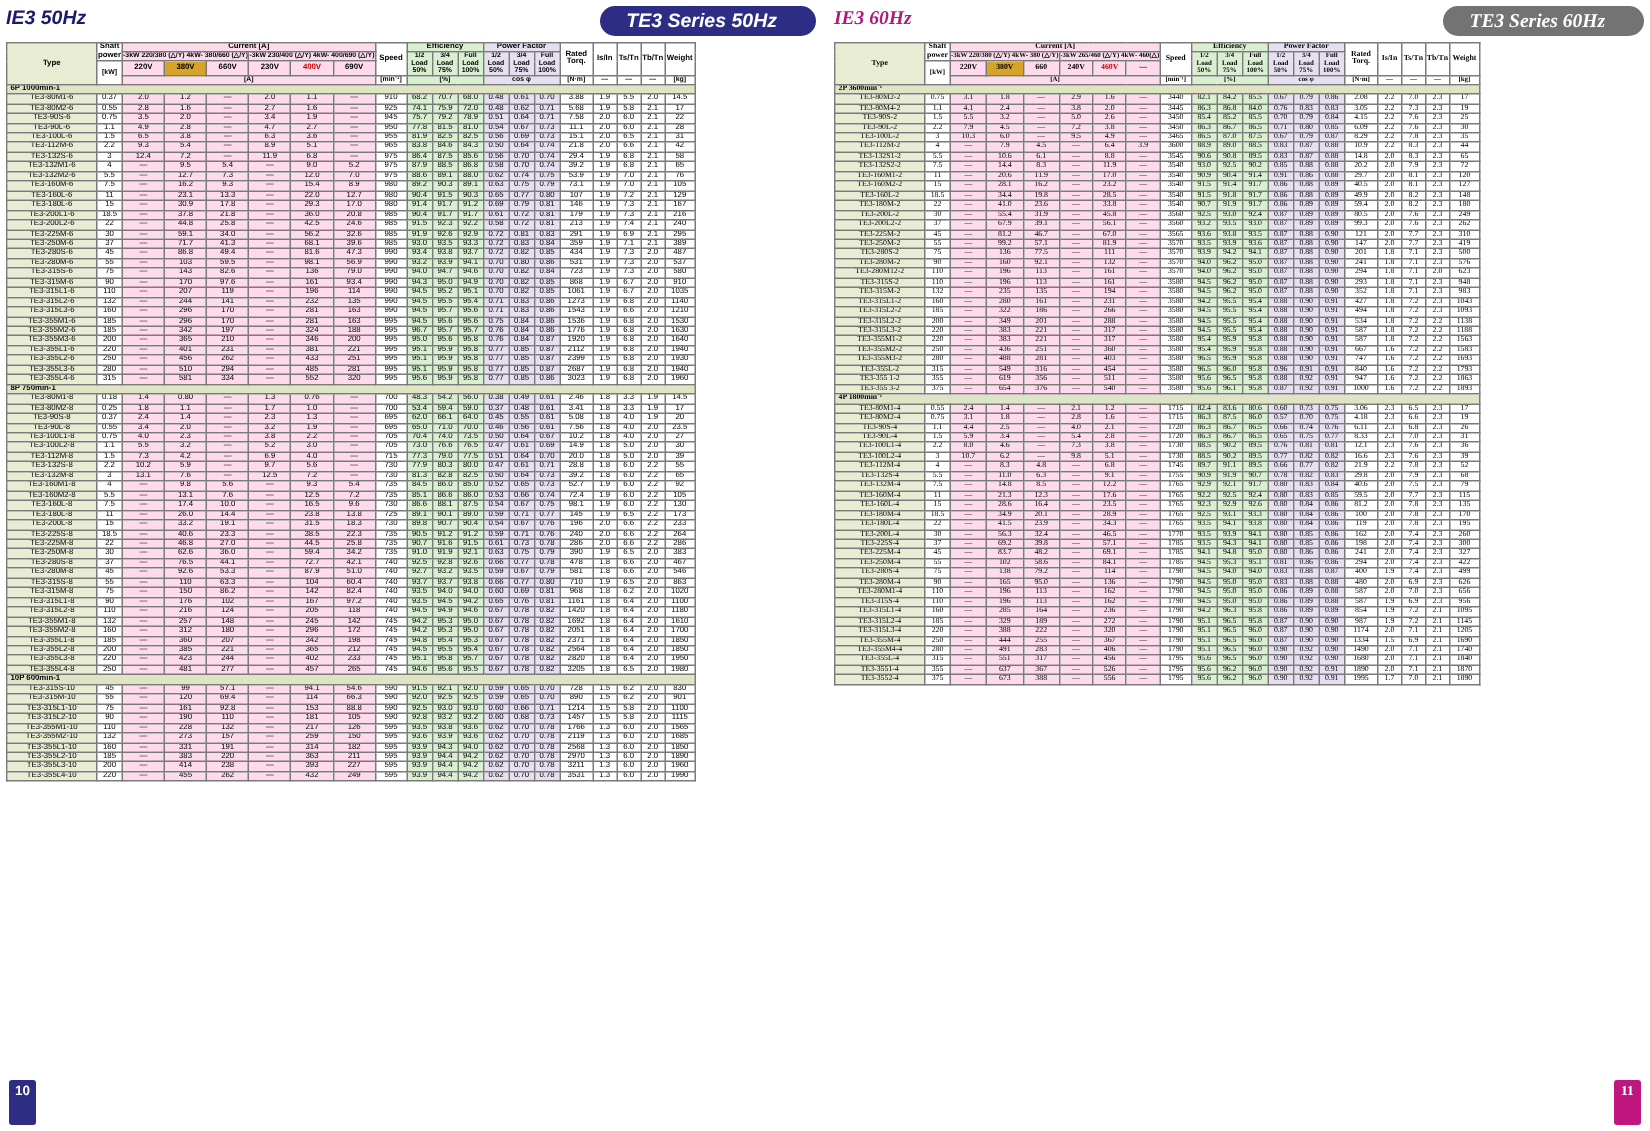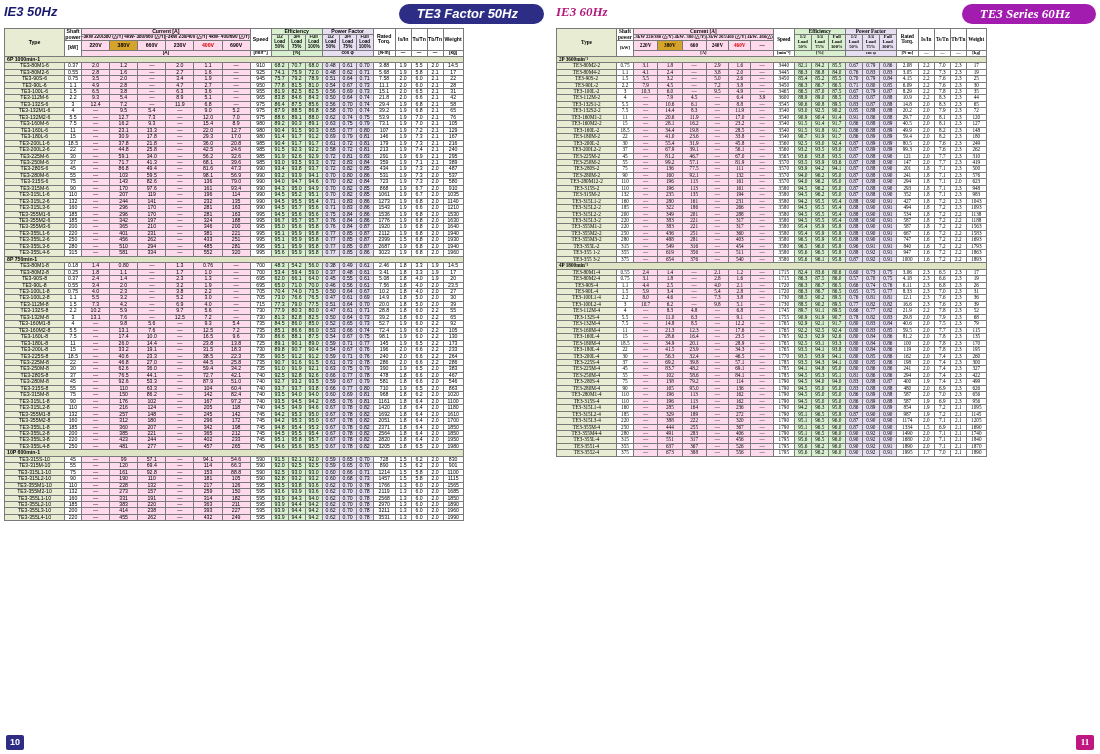--- a/index.html
+++ b/index.html
@@ -7,21 +7,21 @@
   .page{position:relative;width:1100px;height:754px;overflow:hidden;}
   .half{position:absolute;top:0;height:754px;width:548px;}
   .half.left{left:0;}
   .half.right{left:552px;font-family:Liberation Serif, serif;}
 
   
   .banner{position:relative;height:22px;margin:4px 4px 2px 4px;}
   .banner .tag{position:absolute;left:0;top:0;font-size:13px;font-weight:bold;font-style:italic;color:#1a1a6e;}
   .banner .pill{position:absolute;right:0;top:0;height:20px;line-height:20px;background:#2d2d86;color:#fff;font-size:13px;font-weight:bold;font-style:italic;padding:0 26px 0 18px;border-radius:10px 10px 10px 10px;}
   .banner.right .tag{color:#b11a7b;}
-  .banner.right .pill{background:#a21caf;}
+  .banner.right .pill{background:#737373;}
 
   
   table.spec{border-collapse:collapse;table-layout:fixed;font-size:5.2px;}
   table.spec th,table.spec td{border:0.5px solid #7a7a7a;padding:0;text-align:center;vertical-align:middle;line-height:1.05;overflow:hidden;white-space:nowrap;}
   .hdr th{font-weight:bold;}
   .c-type{background:#e8ecd2;}
   .c-shaft{background:#ffffff;}
   .c-current{background:#ffd9ec;}
   .c-speed{background:#ffffff;}
   .c-eff{background:#d8f0d0;}
@@ -29,34 +29,34 @@
   .c-torq{background:#ffffff;}
   .c-il{background:#ffffff;}
   .c-tt{background:#ffffff;}
   .c-w{background:#ffffff;}
   td.type{text-align:left;padding-left:2px;}
   tr.section td{background:#dfe4c4;font-weight:bold;text-align:left;padding-left:2px;}
   .volt-gold{background:#d6a42a;font-weight:bold;}
   .volt-red{color:#d00000;font-weight:bold;}
   .sub{font-size:4.6px;}
 
-  .pagenum{position:absolute;bottom:4px;width:18px;height:15px;line-height:14px;text-align:center;background:#2d2d86;color:#fff;font-size:9px;font-weight:bold;border-radius:2px;}
+  .pagenum{position:absolute;bottom:4px;width:18px;height:30px;line-height:14px;text-align:center;background:#2d2d86;color:#fff;font-size:9px;font-weight:bold;border-radius:2px;}
   .pagenum.l{left:6px;}
   .pagenum.r{right:6px;background:#c0167f;}
   .tblwrap{padding:0 4px;}
 </style>
 </head>
 <body>
 
 <div class="page">
 
   <div class="half left">
     <div class="banner">
       <div class="tag">IE3  50Hz</div>
-      <div class="pill">TE3 Factor 50Hz</div>
+      <div class="pill">TE3 Series 50Hz</div>
     </div>
     <div class="tblwrap">
       <table class="spec" id="tbl-left">
           <colgroup>
             <col style="width:60px">
             <col style="width:17px">
             <col style="width:17px">
             <col style="width:17px">
             <col style="width:17px">
             <col style="width:17px">

